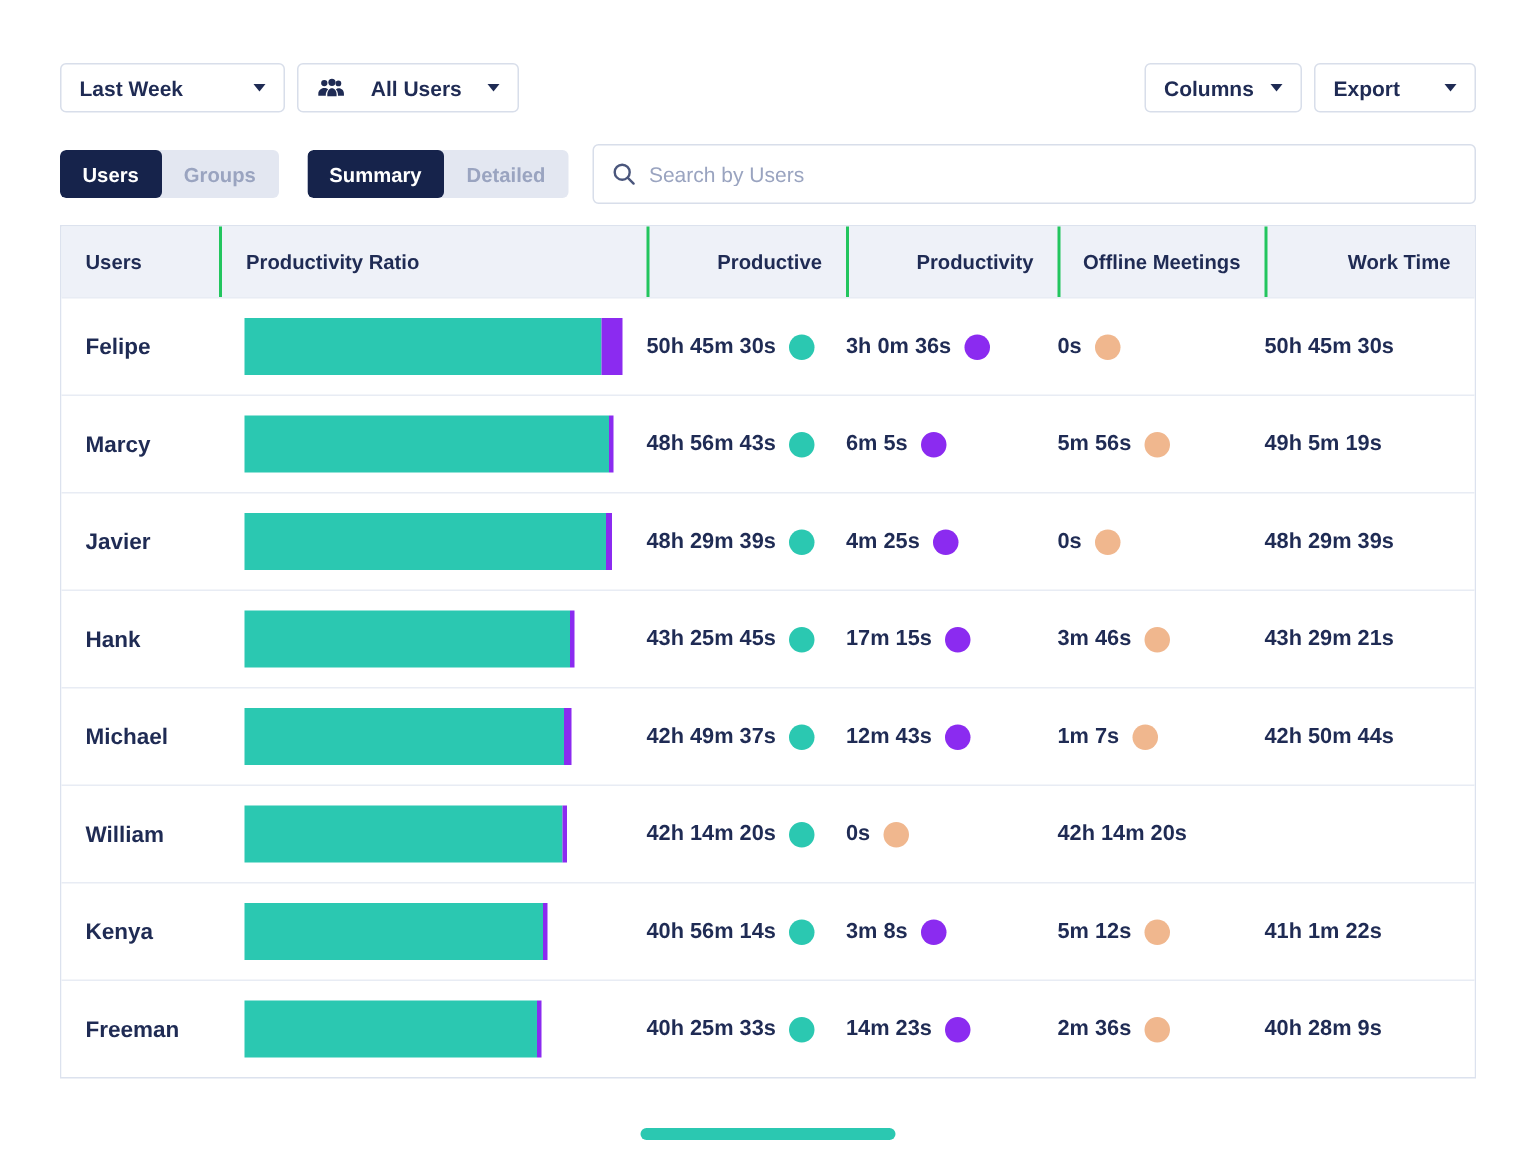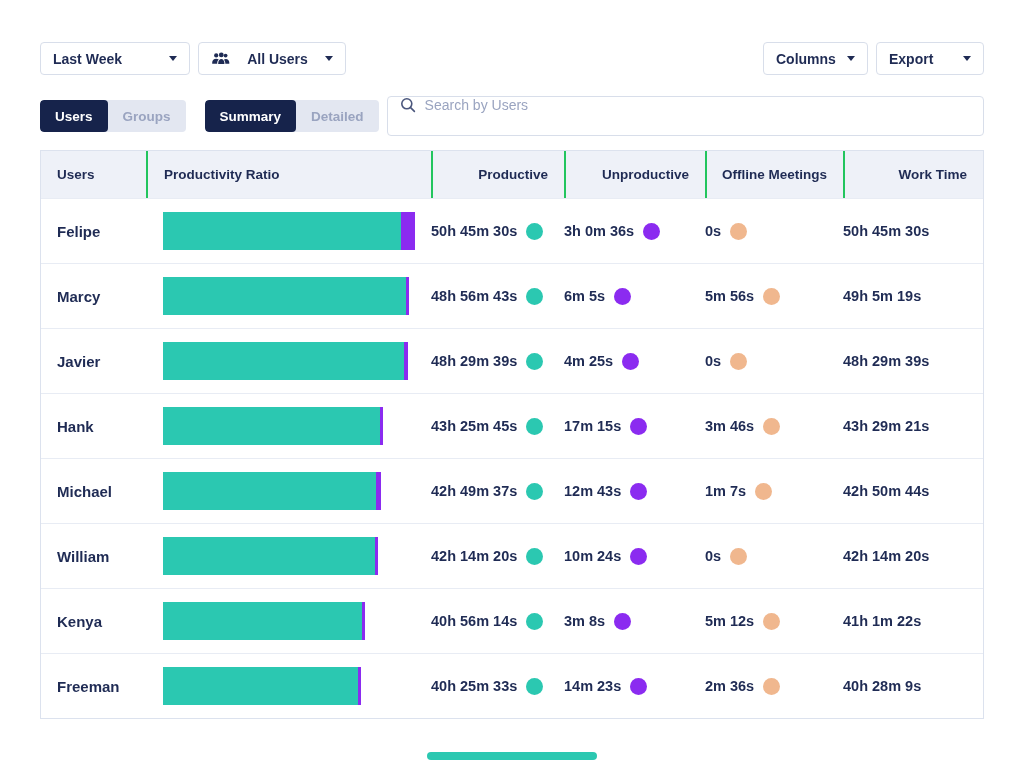--- a/index.html
+++ b/index.html
@@ -21,22 +21,22 @@
            border-top:5.5px solid var(--navy); display:inline-block; }
   .icon-svg { display:inline-flex; align-items:center; }
 
   
   .filters { position:absolute; top:96px; left:40px; right:40px; display:flex; align-items:center; }
   .seg { display:flex; background:var(--tab-bg); border-radius:4px; height:32px; overflow:hidden; }
   .seg + .seg { margin-left:19px; }
   .seg-item { padding:0 15px; display:flex; align-items:center; font-size:13.5px; font-weight:700;
               color:var(--muted); cursor:pointer; border-radius:4px; }
   .seg-item.active { background:var(--tab-active); color:#ffffff; }
-  .searchbox { flex:1; margin-left:8px; height:40px; border:1px solid var(--border); border-radius:4px;
-               display:flex; align-items:flex-start; padding:0 12px; background:#fff; }
+  .searchbox { flex:1; margin-left:16px; height:40px; border:1px solid var(--border); border-radius:4px;
+               display:flex; align-items:center; padding:0 12px; background:#fff; }
   .searchbox input { border:none; outline:none; flex:1; font-size:14px; color:var(--navy);
                      font-family:"Liberation Sans", sans-serif; margin-left:9px; background:transparent; }
   .searchbox input::placeholder { color:var(--muted); }
 
   
   .table { position:absolute; top:150px; left:40px; right:40px; border:1px solid #dce2ee; background:#fff; }
   .thead { display:grid; grid-template-columns:105px 285px 133px 141px 138px 1fr; background:var(--header-bg); height:47px; }
   .th { display:flex; align-items:center; font-size:13.5px; font-weight:700; color:var(--navy); }
   .th + .th { border-left:2px solid #22c55e; }
   .th.left { padding-left:16px; justify-content:flex-start; }
@@ -117,21 +117,21 @@
     </span>
     <input type="text" placeholder="Search by Users" style="">
   </div>
 </div>
 
 <div class="table">
   <div class="thead">
     <div class="th left">Users</div>
     <div class="th left">Productivity Ratio</div>
     <div class="th right">Productive</div>
-    <div class="th right">Unproductive</div>
+    <div class="th right">Productivity</div>
     <div class="th right">Offline Meetings</div>
     <div class="th right">Work Time</div>
   </div>
   <div id="table-body">
   <div class="trow">
     <div class="cell user-cell">Felipe</div>
     <div class="cell ratio-cell">
       <div class="bar">
         <div class="bar-teal" style="width: 238px;"></div>
         <div class="bar-purple" style="width: 14px;"></div>
@@ -260,24 +260,20 @@
       <div class="bar">
         <div class="bar-teal" style="width: 212px;"></div>
         <div class="bar-purple" style="width: 3px;"></div>
       </div>
     </div>
     <div class="cell val-cell">
       <span>42h 14m 20s</span>
       <span class="dot dot-teal"></span>
     </div>
     <div class="cell val-cell">
-      <span>10m 24s</span>
-      <span class="dot dot-purple"></span>
-    </div>
-    <div class="cell val-cell">
       <span>0s</span>
       <span class="dot dot-peach"></span>
     </div>
     <div class="cell val-cell">
       <span>42h 14m 20s</span>
     </div>
   </div>
 
   <div class="trow">
     <div class="cell user-cell">Kenya</div>

